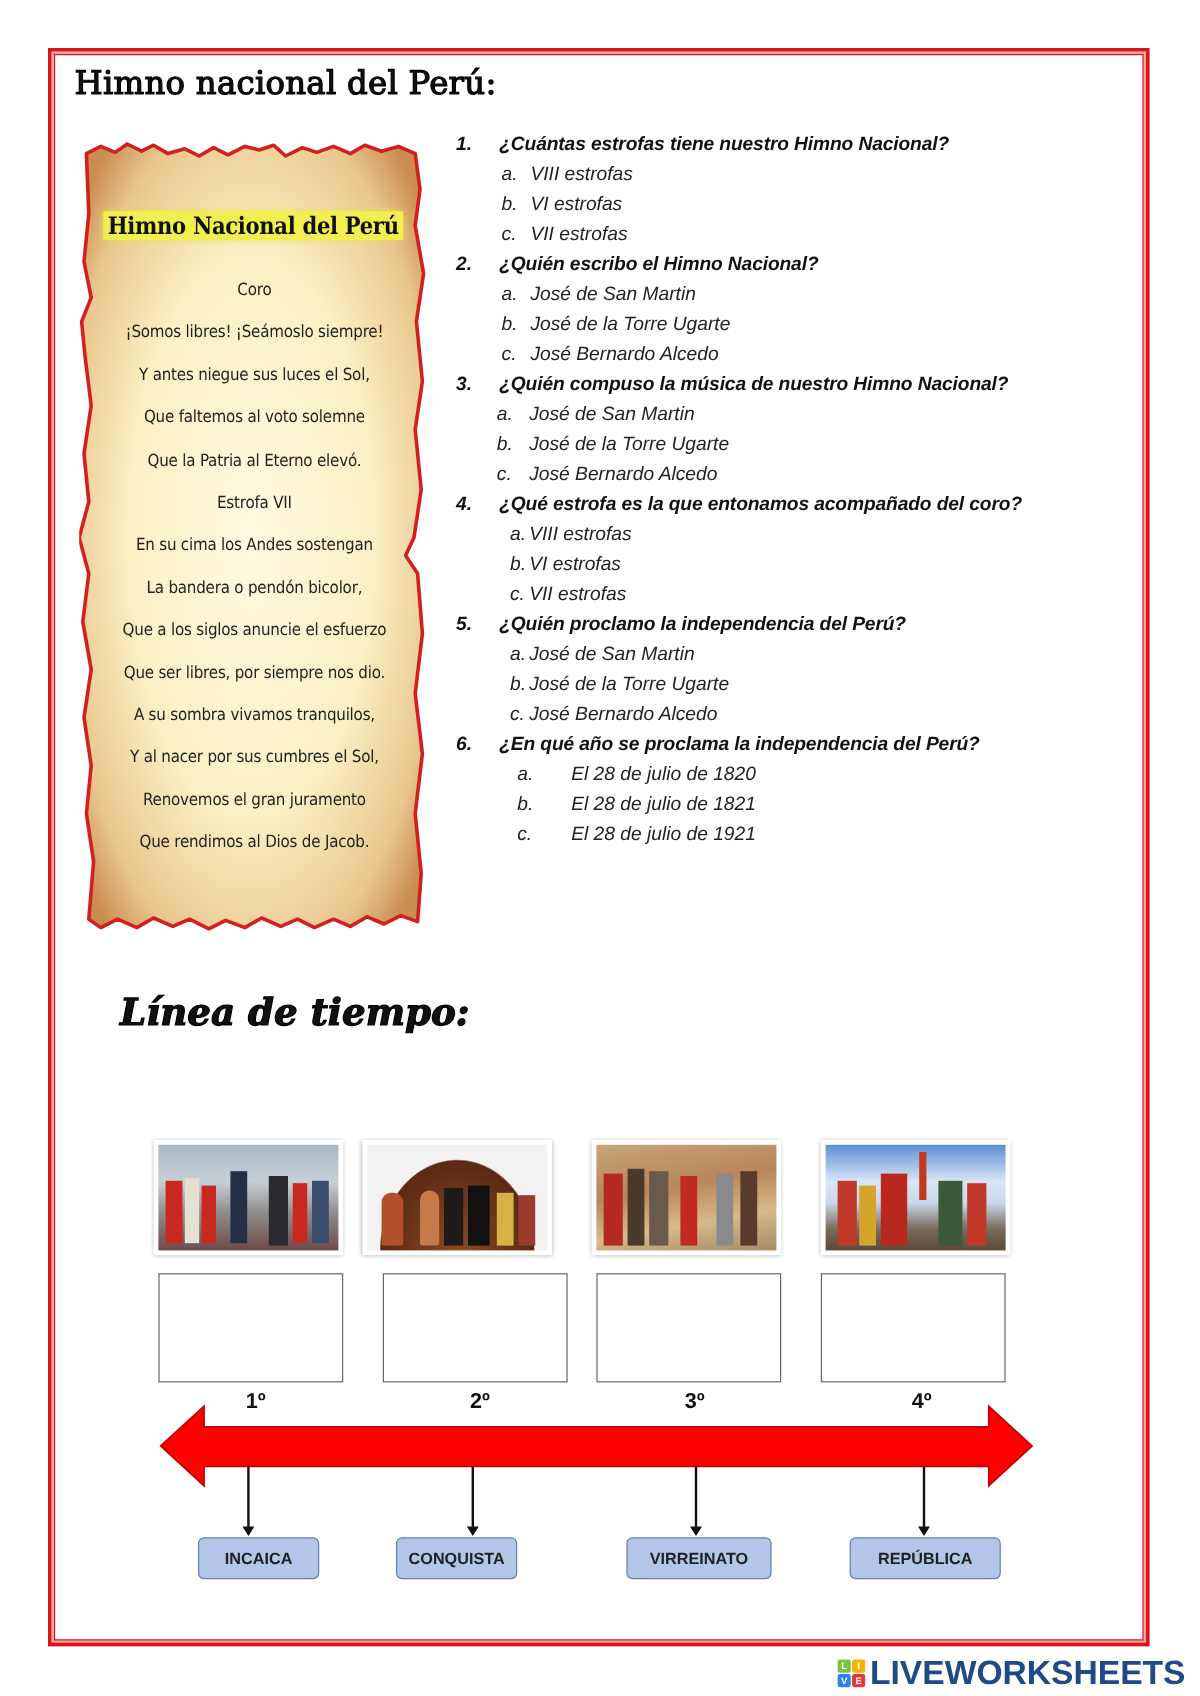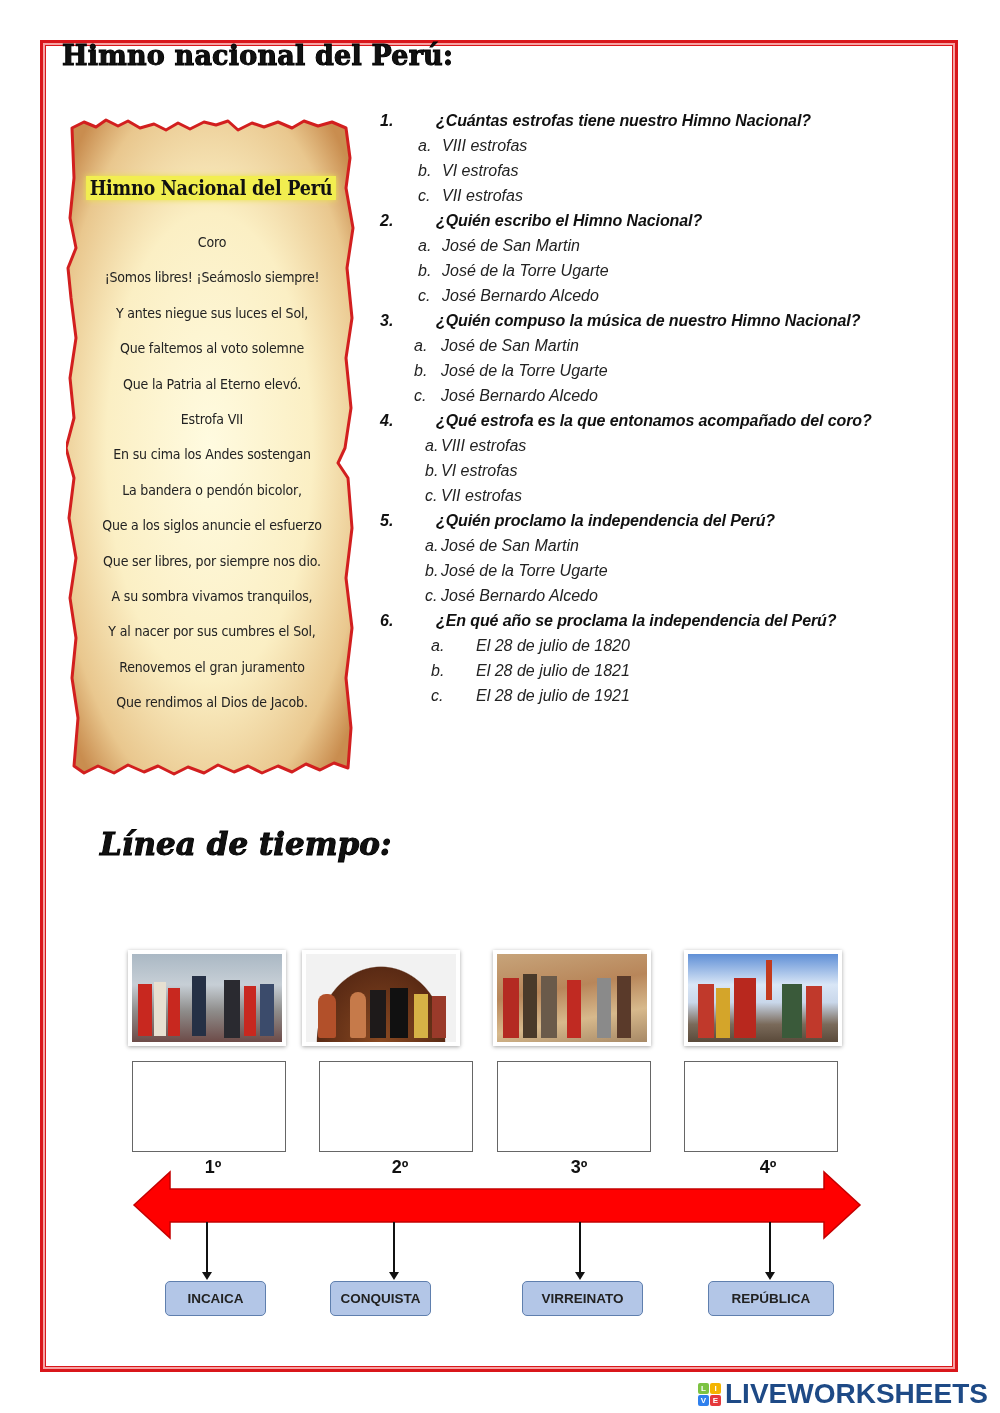--- a/index.html
+++ b/index.html
@@ -5,22 +5,22 @@
   html, body { margin: 0; padding: 0; }
   body {
     width: 1000px; height: 1413px; background: #ffffff; position: relative; overflow: hidden;
     font-family: "Liberation Sans", sans-serif; color: #111;
   }
   .page-border {
     position: absolute; left: 40px; top: 40px; width: 912px; height: 1326px;
     border: 3px solid #d9161b; box-shadow: inset 0 0 0 2px #f6a3a3, inset 0 0 0 3px #d9161b;
   }
   .title-main {
-    position: absolute; left: 62px; top: 40px; margin: 0;
-    font-family: "DejaVu Serif", serif; font-weight: 700; font-size: 27px; letter-spacing: 0.2px;
+    position: absolute; left: 62px; top: 54px; margin: 0;
+    font-family: "DejaVu Serif", serif; font-weight: 400; font-size: 27px; letter-spacing: 0.2px;
     -webkit-text-stroke: 1px #000;
   }
   
   .scroll {
     position: absolute; left: 66px; top: 118px; width: 286px; height: 655px;
   }
   .scroll svg.bg { position: absolute; left: 0; top: 0; }
   .scroll-title {
     position: absolute; left: 0; top: 58px; width: 290px; text-align: center;
     font-family: "DejaVu Serif", serif; font-weight: bold; font-size: 20px; color: #111;
@@ -32,21 +32,21 @@
   }
   .verse {
     font-family: "DejaVu Sans", sans-serif; font-size: 14px; color: #222;
     height: 35.4px; line-height: 28px; transform: scaleX(0.9); letter-spacing: -0.2px;
   }
   
   .qa { position: absolute; left: 378px; top: 112px; width: 560px; }
   .qa-instr { color: #e0171c; font-weight: bold; font-style: italic; font-size: 15.5px; margin: 0 0 16px 1px; }
   .q-row { position: relative; height: 25px; font-style: italic; font-size: 16px; white-space: nowrap; }
   .q-row .num { position: absolute; left: 2px; font-weight: bold; }
-  .q-row .qtext { position: absolute; left: 38px; font-weight: bold; letter-spacing: -0.1px; margin-left: 20px; }
+  .q-row .qtext { position: absolute; left: 38px; font-weight: bold; letter-spacing: -0.1px; }
   .opt-row { position: relative; height: 25px; font-style: italic; font-size: 16px; color: #222; white-space: nowrap; }
   .opt-row .letter { position: absolute; }
   .opt-row .otext { position: absolute; }
   .s1 .letter { left: 40px; } .s1 .otext { left: 64px; }
   .s2 .letter { left: 36px; } .s2 .otext { left: 63px; }
   .s3 .letter { left: 47px; } .s3 .otext { left: 63px; }
   .s4 .letter { left: 53px; } .s4 .otext { left: 98px; }
 
   .title-timeline {
     position: absolute; left: 100px; top: 826px; margin: 0;

